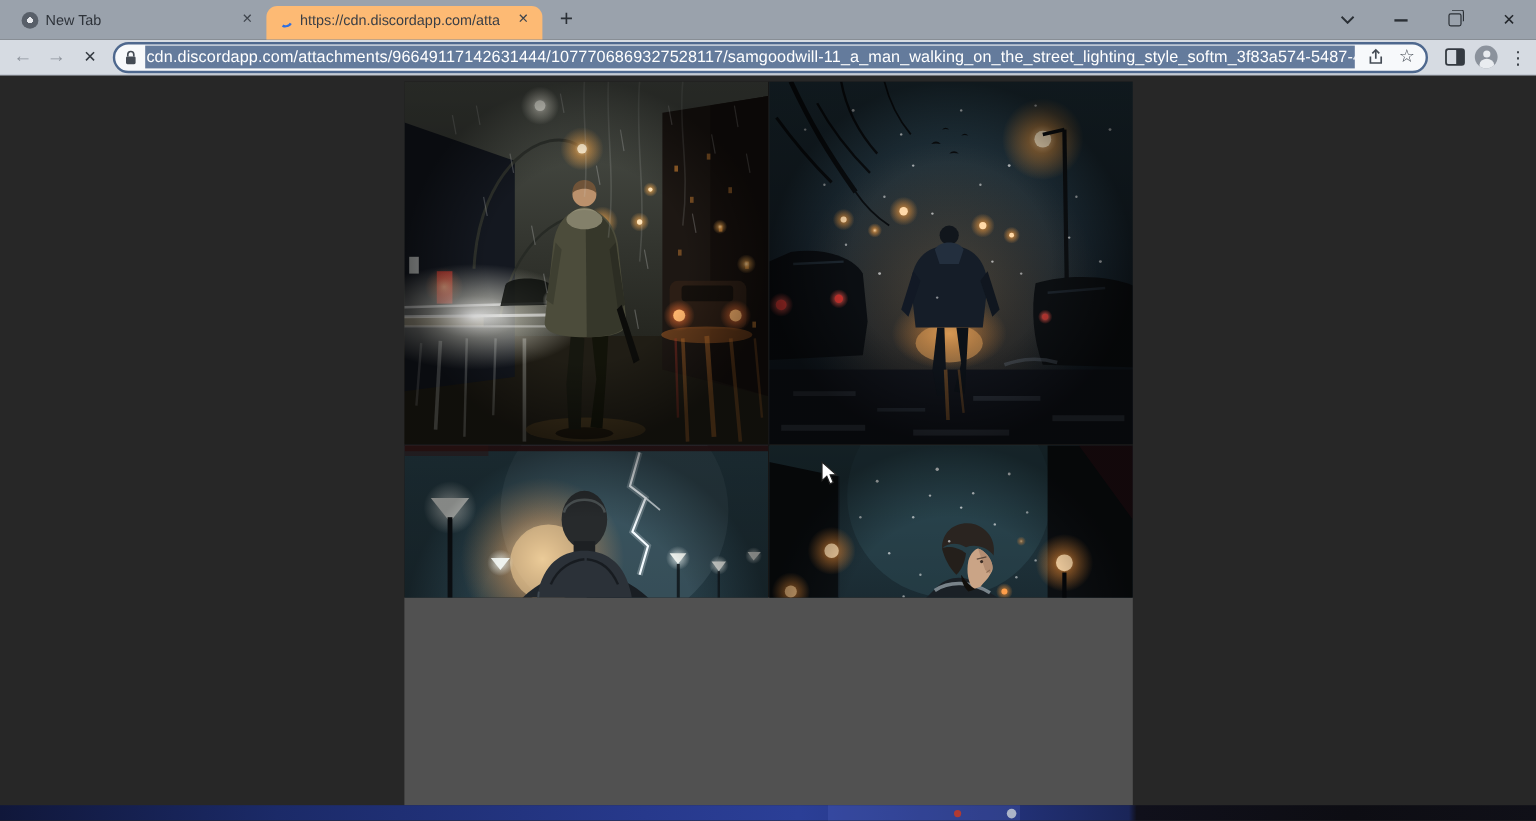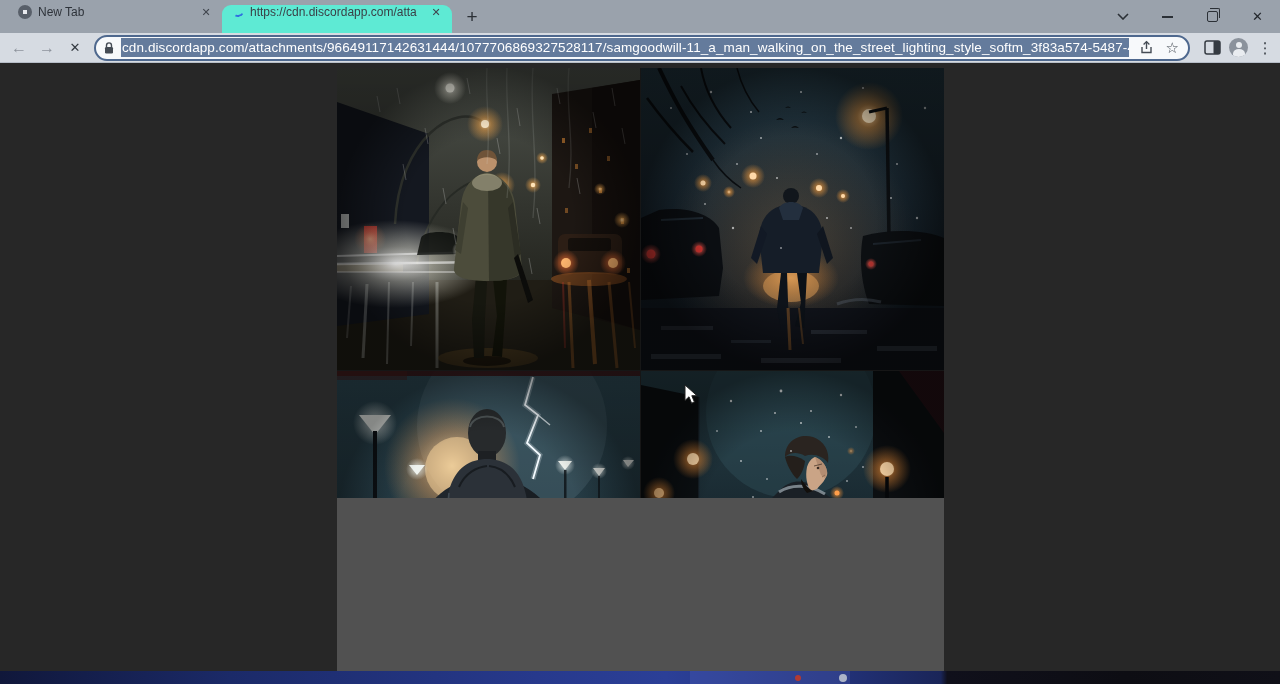--- a/index.html
+++ b/index.html
@@ -3,23 +3,23 @@
 <meta charset="utf-8">
 <style>
   html,body{margin:0;padding:0;}
   body{
     width:1280px;height:684px;overflow:hidden;position:relative;
     background:#272727;font-family:"Liberation Sans",sans-serif;
     -webkit-font-smoothing:antialiased;
   }
   
   .tabstrip{height:33px;background:#9aa2ac;display:flex;align-items:flex-end;position:relative;}
-  .tab{height:28px;display:flex;align-items:flex-start;box-sizing:border-box;padding:0 8px 4px 10px;}
+  .tab{height:28px;display:flex;align-items:center;box-sizing:border-box;padding:0 8px 4px 10px;}
   .tab.inactive{width:214px;margin-left:8px;color:#2e333a;}
-  .tab.active{width:230px;background:#5eead4;border-radius:9px 9px 0 0;color:#3a3f46;}
+  .tab.active{width:230px;background:#fdba74;border-radius:9px 9px 0 0;color:#3a3f46;}
   .tab-title{font-size:12px;flex:1;overflow:hidden;white-space:nowrap;margin:0 6px;min-width:0;}
   .tab-close{width:16px;height:16px;line-height:15px;text-align:center;font-size:11px;color:#3f454d;border-radius:50%;flex:0 0 auto;cursor:default;}
   .favicon-chrome{width:14px;height:14px;border-radius:50%;flex:0 0 auto;
     background:radial-gradient(circle at 50% 50%, #e8eaee 0 2.5px, #585f69 2.5px 7px);}
   .spinner{width:12px;height:12px;border-radius:50%;flex:0 0 auto;
     border:2px solid rgba(0,0,0,0);border-bottom-color:#2f6fe0;transform:rotate(-15deg);box-sizing:border-box;}
   .newtab-btn{width:28px;height:28px;margin-left:6px;display:flex;align-items:center;justify-content:center;
     font-size:19px;color:#2b3036;align-self:center;}
   .win-controls{position:absolute;right:0;top:0;height:33px;display:flex;align-items:center;}
   .wc{width:45px;height:33px;display:flex;align-items:center;justify-content:center;color:#23272c;}

